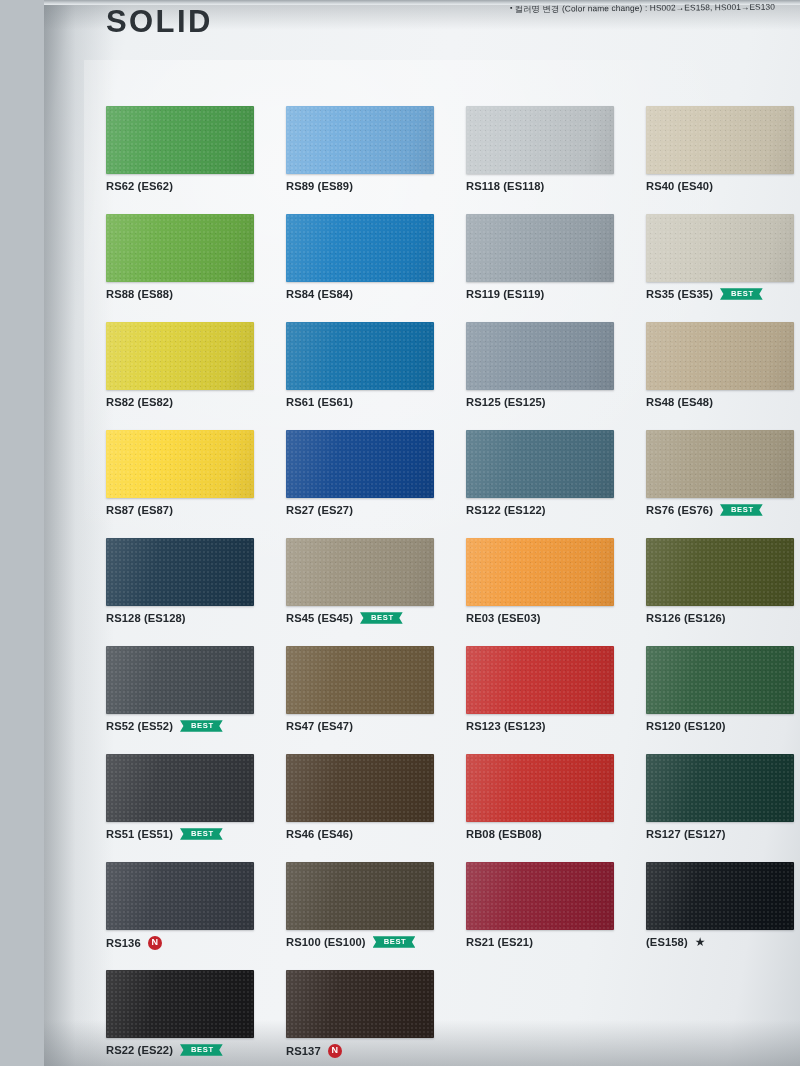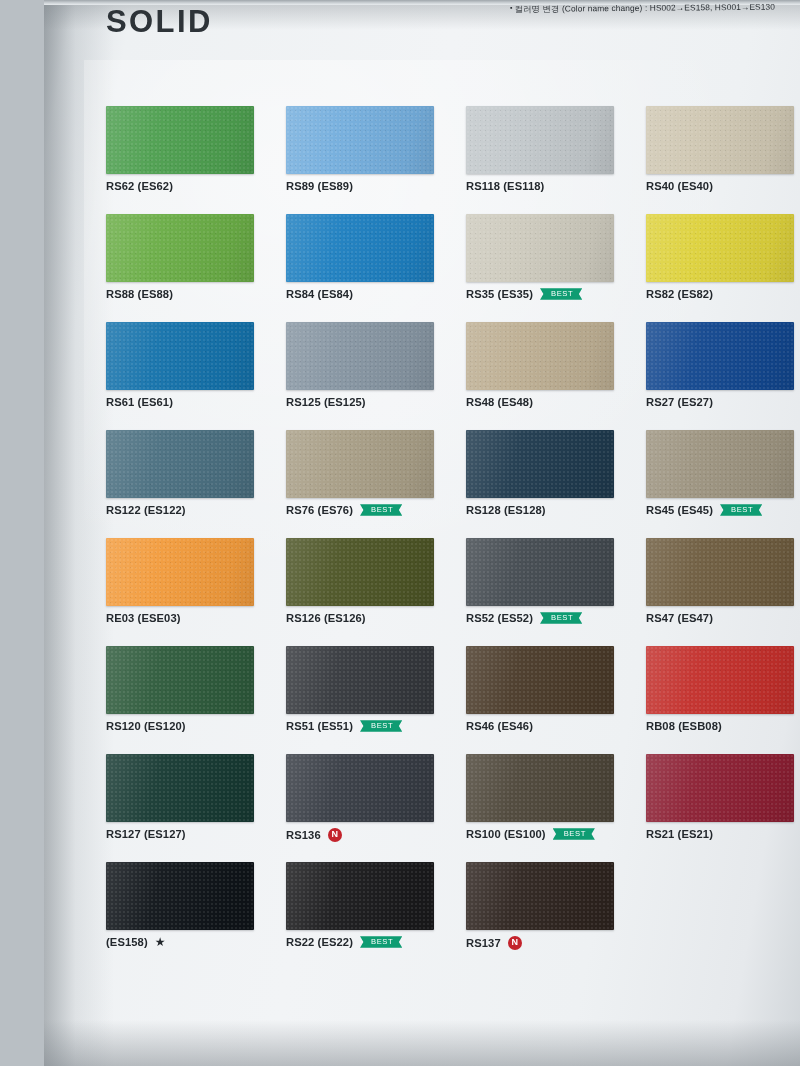--- a/index.html
+++ b/index.html
@@ -178,21 +178,21 @@
     color: #23282d;
     letter-spacing: .1px;
   }
 
   
   .badge-best {
     display: inline-block;
     background: #0e9c72;
     color: #ffffff;
     font-size: 7.6px;
-    font-weight: normal;
+    font-weight: bold;
     letter-spacing: .6px;
     padding: 2px 9px 2px 11px;
     line-height: 1;
     clip-path: polygon(0% 0%, 100% 0%, 92% 50%, 100% 100%, 0% 100%, 8% 50%);
   }
 
   
   .badge-new {
     display: inline-flex;
     align-items: center;
@@ -260,20 +260,26 @@
           <span class="swatch-label">RS88 (ES88)</span>
         </div>
       </div>
       <div class="cell">
         <div class="chip" style="background: rgb(29, 127, 192);"></div>
         <div class="caption">
           <span class="swatch-label">RS84 (ES84)</span>
         </div>
       </div>
       <div class="cell">
+        <div class="chip" style="background: rgb(154, 165, 173);"></div>
+        <div class="caption">
+          <span class="swatch-label">RS119 (ES119)</span>
+        </div>
+      </div>
+      <div class="cell">
         <div class="chip" style="background: rgb(205, 202, 189);"></div>
         <div class="caption">
           <span class="swatch-label">RS35 (ES35)</span>
           <span class="badge-best">BEST</span>
         </div>
       </div>
       <div class="cell">
         <div class="chip" style="background: rgb(221, 209, 59);"></div>
         <div class="caption">
           <span class="swatch-label">RS82 (ES82)</span>
@@ -291,20 +297,26 @@
           <span class="swatch-label">RS125 (ES125)</span>
         </div>
       </div>
       <div class="cell">
         <div class="chip" style="background: rgb(189, 174, 146);"></div>
         <div class="caption">
           <span class="swatch-label">RS48 (ES48)</span>
         </div>
       </div>
       <div class="cell">
+        <div class="chip" style="background: rgb(252, 217, 60);"></div>
+        <div class="caption">
+          <span class="swatch-label">RS87 (ES87)</span>
+        </div>
+      </div>
+      <div class="cell">
         <div class="chip" style="background: rgb(18, 71, 143);"></div>
         <div class="caption">
           <span class="swatch-label">RS27 (ES27)</span>
         </div>
       </div>
       <div class="cell">
         <div class="chip" style="background: rgb(74, 111, 128);"></div>
         <div class="caption">
           <span class="swatch-label">RS122 (ES122)</span>
         </div>
@@ -345,20 +357,26 @@
         <div class="chip" style="background: rgb(67, 74, 80);"></div>
         <div class="caption">
           <span class="swatch-label">RS52 (ES52)</span>
           <span class="badge-best">BEST</span>
         </div>
       </div>
       <div class="cell">
         <div class="chip" style="background: rgb(110, 92, 63);"></div>
         <div class="caption">
           <span class="swatch-label">RS47 (ES47)</span>
+        </div>
+      </div>
+      <div class="cell">
+        <div class="chip" style="background: rgb(197, 48, 47);"></div>
+        <div class="caption">
+          <span class="swatch-label">RS123 (ES123)</span>
         </div>
       </div>
       <div class="cell">
         <div class="chip" style="background: rgb(46, 91, 60);"></div>
         <div class="caption">
           <span class="swatch-label">RS120 (ES120)</span>
         </div>
       </div>
       <div class="cell">
         <div class="chip" style="background: rgb(53, 56, 61);"></div>

